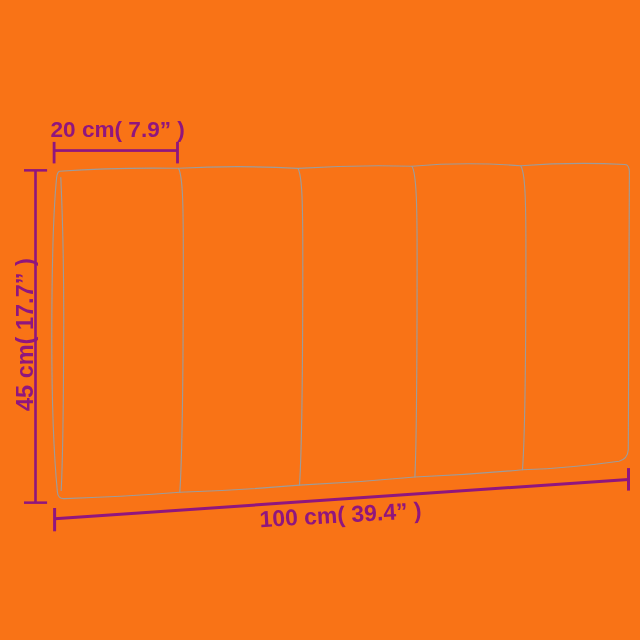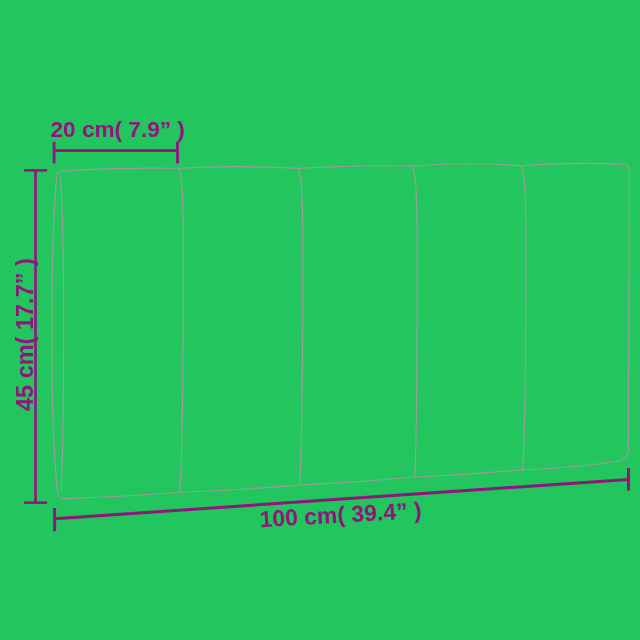--- a/index.html
+++ b/index.html
@@ -1,16 +1,16 @@
 <!DOCTYPE html>
 <html><head>
 <meta charset="utf-8">
 <style>
   html,body{margin:0;padding:0;background:#ffffff;}
-  .wrap{width:640px;height:640px;position:relative;overflow:hidden;background:#22c55e;}
+  .wrap{width:640px;height:640px;position:relative;overflow:hidden;background:#f97316;}
   text{font-family:"Liberation Sans", sans-serif;font-weight:bold;fill:#90167E;}
 </style>
 </head>
 <body>
 <div class="wrap">
 <svg width="640" height="640" viewBox="0 0 640 640" xmlns="http://www.w3.org/2000/svg">
 
   <g fill="none" stroke="#9c9c9c" stroke-width="1.15" stroke-linecap="round" stroke-linejoin="round">
     <path d="M 59.5,171.2
              Q 118,167.2 178.5,168.3

